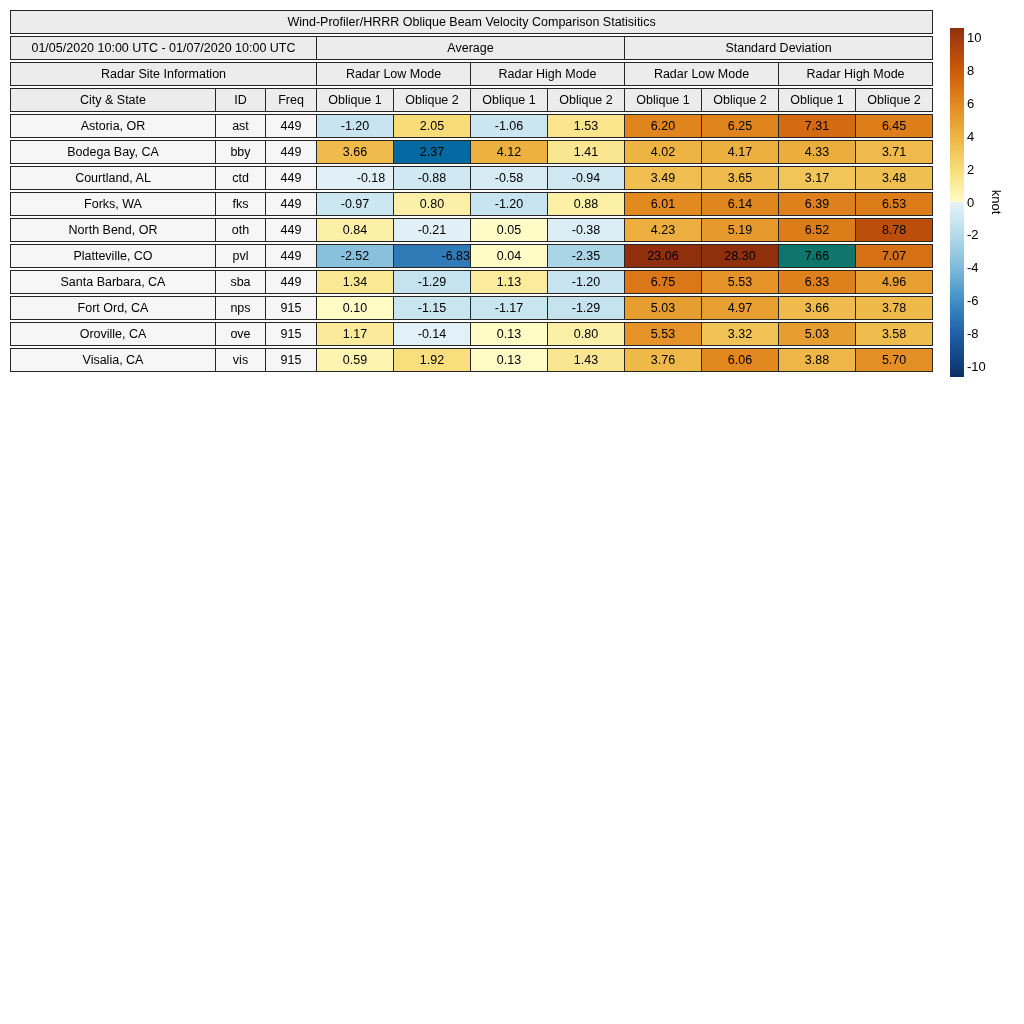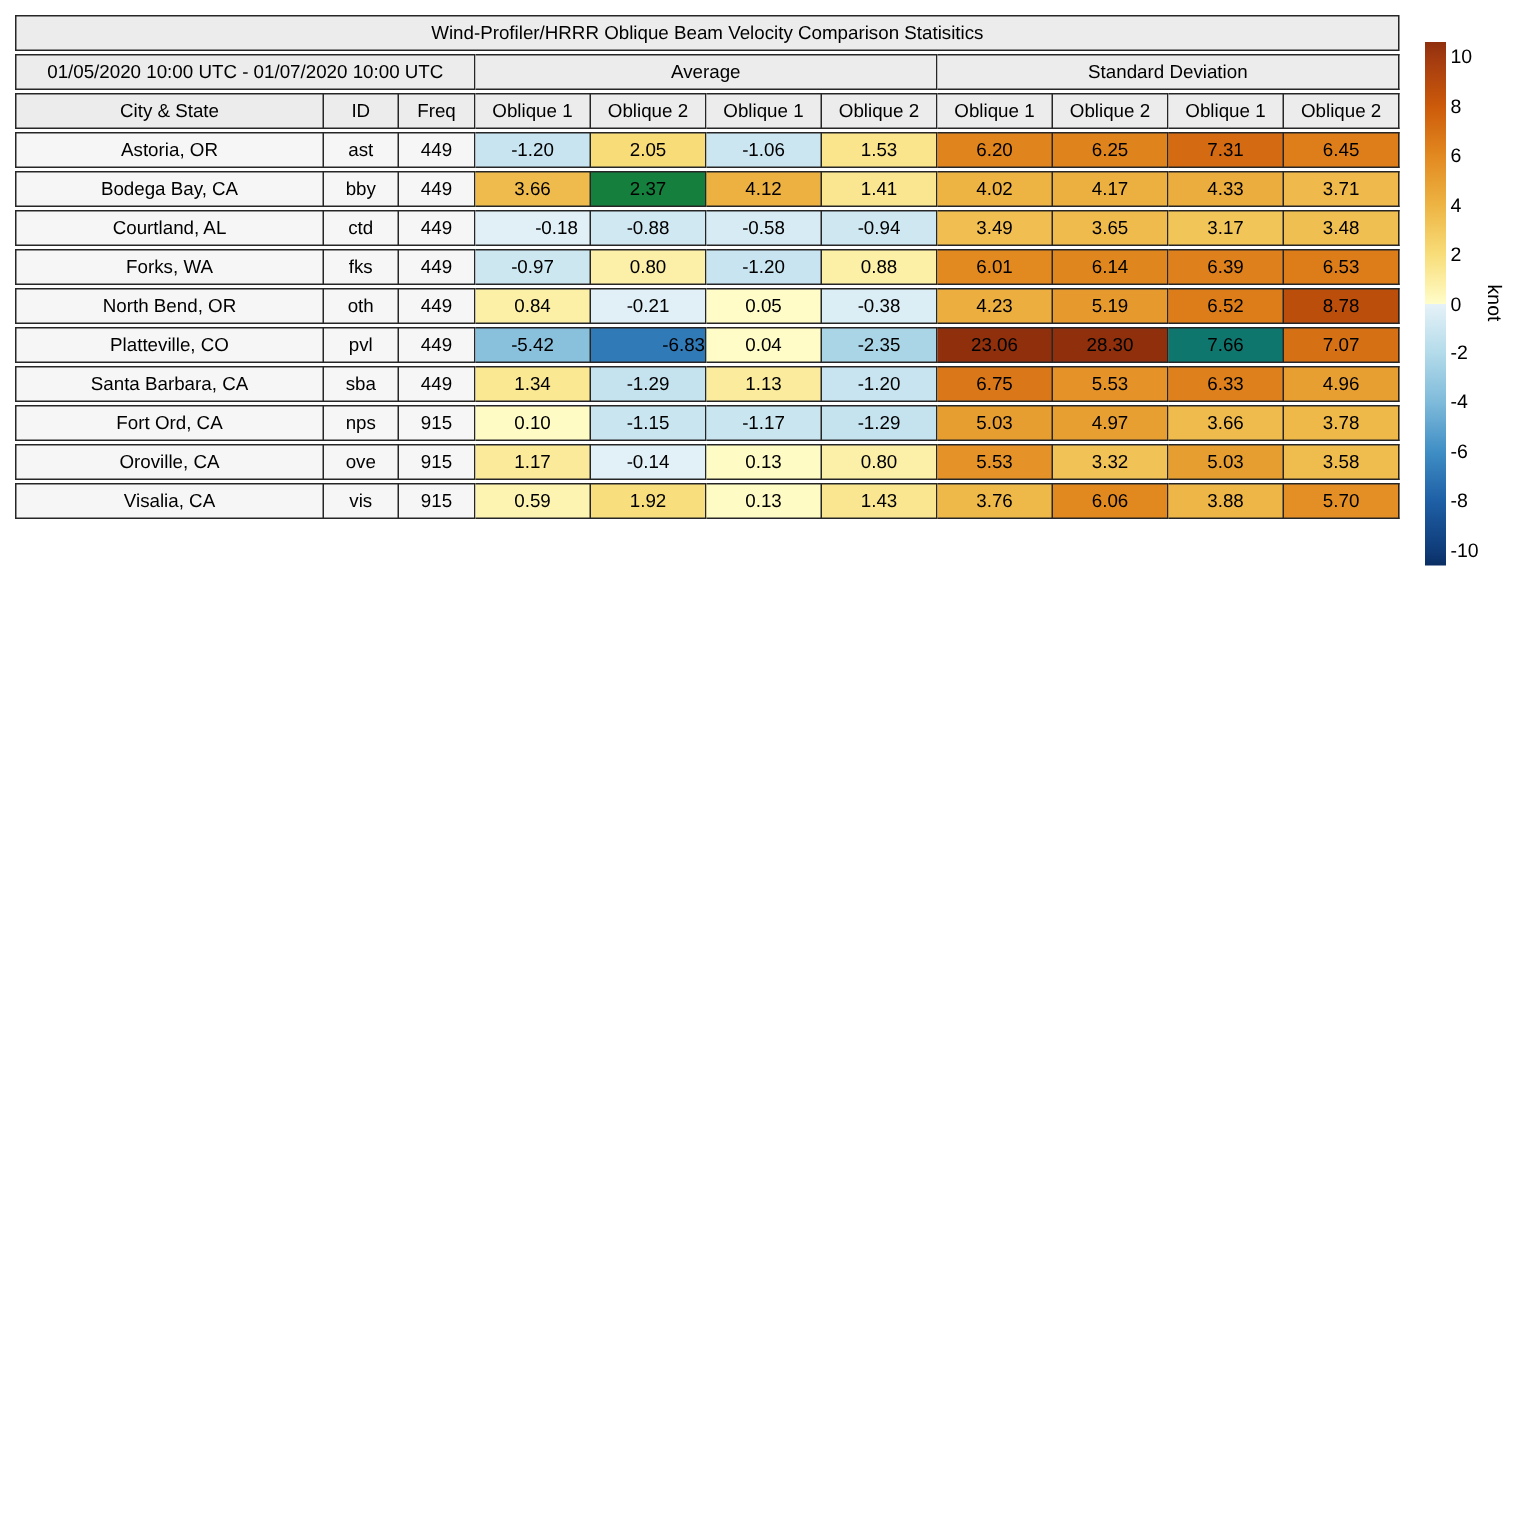--- a/index.html
+++ b/index.html
@@ -41,20 +41,27 @@
     <thead>
       <tr>
         <th class="hdr" colspan="11">Wind-Profiler/HRRR Oblique Beam Velocity Comparison Statisitics</th>
       </tr>
       <tr>
         <th class="hdr" colspan="3">01/05/2020 10:00 UTC - 01/07/2020 10:00 UTC</th>
         <th class="hdr" colspan="4">Average</th>
         <th class="hdr" colspan="4">Standard Deviation</th>
       </tr>
       <tr>
+        <th class="hdr" colspan="3">Radar Site Information</th>
+        <th class="hdr" colspan="2">Radar Low Mode</th>
+        <th class="hdr" colspan="2">Radar High Mode</th>
+        <th class="hdr" colspan="2">Radar Low Mode</th>
+        <th class="hdr" colspan="2">Radar High Mode</th>
+      </tr>
+      <tr>
         <th class="hdr">City &amp; State</th>
         <th class="hdr">ID</th>
         <th class="hdr">Freq</th>
         <th class="hdr">Oblique 1</th>
         <th class="hdr">Oblique 2</th>
         <th class="hdr">Oblique 1</th>
         <th class="hdr">Oblique 2</th>
         <th class="hdr">Oblique 1</th>
         <th class="hdr">Oblique 2</th>
         <th class="hdr">Oblique 1</th>
@@ -73,21 +80,21 @@
           <td style="background: rgb(224, 132, 30);">6.20</td>
           <td style="background: rgb(223, 131, 29);">6.25</td>
           <td style="background: rgb(212, 106, 18);">7.31</td>
           <td style="background: rgb(221, 126, 27);">6.45</td>
         </tr>
         <tr>
           <td class="lbl">Bodega Bay, CA</td>
           <td class="lbl">bby</td>
           <td class="lbl">449</td>
           <td style="background: rgb(239, 187, 76);">3.66</td>
-          <td style="background: #15803d;">2.37</td>
+          <td style="background: #0369a1;">2.37</td>
           <td style="background: rgb(236, 177, 65);">4.12</td>
           <td style="background: rgb(250, 230, 145);">1.41</td>
           <td style="background: rgb(237, 180, 67);">4.02</td>
           <td style="background: rgb(236, 176, 64);">4.17</td>
           <td style="background: rgb(235, 173, 61);">4.33</td>
           <td style="background: rgb(239, 186, 75);">3.71</td>
         </tr>
         <tr>
           <td class="lbl">Courtland, AL</td>
           <td class="lbl">ctd</td>
@@ -124,21 +131,21 @@
           <td style="background: rgb(220, 238, 245);">-0.38</td>
           <td style="background: rgb(236, 175, 63);">4.23</td>
           <td style="background: rgb(230, 154, 46);">5.19</td>
           <td style="background: rgb(220, 125, 26);">6.52</td>
           <td style="background: rgb(188, 78, 12);">8.78</td>
         </tr>
         <tr>
           <td class="lbl">Platteville, CO</td>
           <td class="lbl">pvl</td>
           <td class="lbl">449</td>
-          <td style="background: rgb(137, 193, 221);">-5.42</td>
+          <td style="background: rgb(137, 193, 221);">-2.52</td>
           <td style="background: rgb(49, 122, 184); text-align: right;">-6.83</td>
           <td style="background: rgb(255, 252, 199);">0.04</td>
           <td style="background: rgb(170, 213, 231);">-2.35</td>
           <td style="background: rgb(143, 47, 12);">23.06</td>
           <td style="background: rgb(143, 47, 12);">28.30</td>
           <td style="background: #0f766e;">7.66</td>
           <td style="background: rgb(214, 112, 20);">7.07</td>
         </tr>
         <tr>
           <td class="lbl">Santa Barbara, CA</td>

